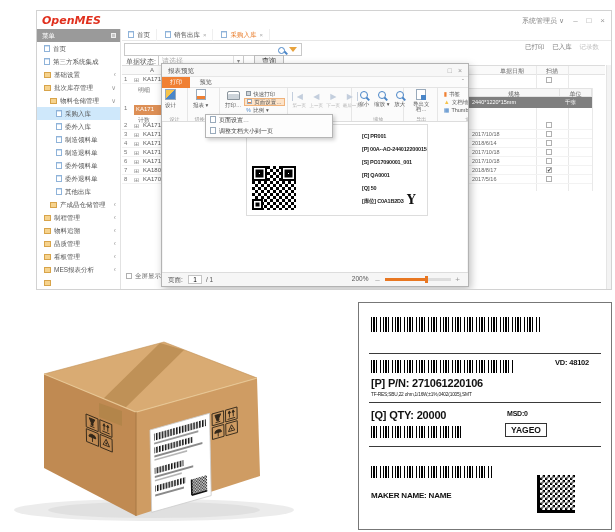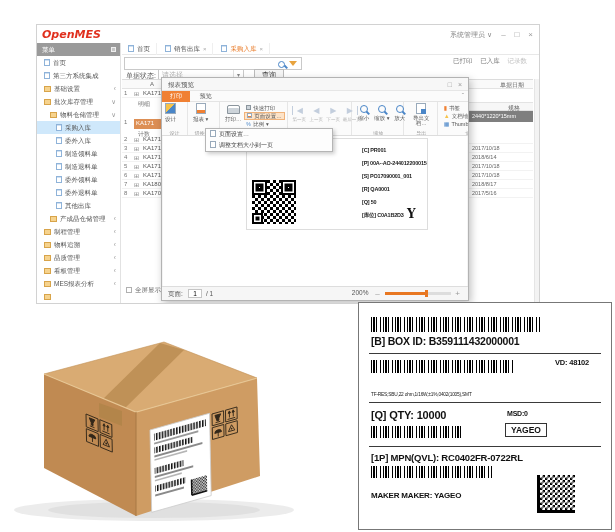--- a/index.html
+++ b/index.html
@@ -1,20 +1,20 @@
 <!DOCTYPE html>
 <html><head>
 <meta charset="utf-8">
 <style>
   *{margin:0;padding:0;box-sizing:border-box}
   html,body{width:615px;height:532px;background:#fff}
   body{font-family:"Liberation Sans","DejaVu Sans",sans-serif;position:relative;overflow:hidden;color:#444}
   .r{position:absolute}
   
-  .app{left:36px;top:24px;width:504px;height:280px;background:#fff;border:1px solid #d2d2d2;font-size:7px;overflow:hidden}
+  .app{left:36px;top:10px;width:576px;height:280px;background:#fff;border:1px solid #d2d2d2;font-size:7px;overflow:hidden}
   .logo{left:5px;top:3px;font-family:"DejaVu Sans",sans-serif;font-style:italic;font-weight:bold;font-size:11px;color:#e0301e}
   .userbar{right:6px;top:5px;color:#888;font-size:7px}
   .userbar .wbtn{display:inline-block;margin-left:7px;color:#9a9a9a;font-size:8px;cursor:default}
   .sidebar{left:0;top:18px;width:84px;bottom:0;border-right:1px solid #e2e2e2;background:#fff;overflow:hidden}
   .side-head{height:13px;line-height:13px;background:#9a9a9a;color:#fff;padding:0 5px;position:relative;font-size:6.5px}
   .pin{position:absolute;right:4px;top:4px;width:5px;height:5px;background:#c6c6c6;border:1px solid #eee}
   .sitem{height:13px;line-height:13px;padding-left:7px;position:relative;color:#555;white-space:nowrap;font-size:6.5px}
   .sitem.l1{padding-left:13px}.sitem.l2{padding-left:19px}
   .sitem.active{background:#cfe8fb}
   .sitem .ar{position:absolute;right:4px;top:0;color:#999}
@@ -465,30 +465,29 @@
       <rect x="4" y="58" width="32" height="6" fill="url(#bcp)"></rect>
       <rect x="4" y="67" width="30" height="2" fill="#8a8a8a"></rect>
       <rect x="42" y="62" width="16" height="16" fill="url(#dmp)"></rect>
       <line x1="42" y1="78" x2="58" y2="78" stroke="#111" stroke-width="1.6"></line>
       <line x1="42" y1="62" x2="42" y2="78" stroke="#111" stroke-width="1.6"></line>
     </g>
   </svg>
 
   <div class="shiplabel r">
     <div class="bc" style="left:12px;top:14px;width:170px;height:15px"></div>
-    <div class="t" style="left:12px;top:32px;font-size:10.5px">[B] BOX ID: B359111432000001</div>
     <div class="hrline" style="top:50px"></div>
     <div class="bc" style="left:12px;top:57px;width:142px;height:13px"></div>
     <div class="t" style="left:196px;top:55px;font-size:7.5px">VD: 48102</div>
+    <div class="t" style="left:12px;top:74px;font-size:11px">[P] P/N: 271061220106</div>
     <div class="t" style="left:12px;top:89px;font-size:4.8px;font-weight:normal;color:#222">TF-RES;SBU,22 ohm,1/16W,±1%,0402(1005),SMT</div>
     <div class="hrline" style="top:99px"></div>
-    <div class="t" style="left:12px;top:106px;font-size:11px">[Q] QTY: 10000</div>
+    <div class="t" style="left:12px;top:106px;font-size:11px">[Q] QTY: 20000</div>
     <div class="t" style="left:148px;top:107px;font-size:7px">MSD:0</div>
     <div class="bc" style="left:12px;top:123px;width:92px;height:12px"></div>
     <div class="rohsbox" style="left:146px;top:120px">YAGEO</div>
     <div class="hrline" style="top:143px"></div>
-    <div class="t" style="left:12px;top:149px;font-size:9.5px">[1P] MPN(QVL): RC0402FR-0722RL</div>
     <div class="bc" style="left:12px;top:163px;width:122px;height:12px"></div>
-    <div class="t" style="left:12px;top:188px;font-size:8px">MAKER MAKER:  YAGEO</div>
+    <div class="t" style="left:12px;top:188px;font-size:8px">MAKER NAME:  NAME</div>
     <div class="dm" style="left:178px;top:172px;width:38px;height:38px"></div>
   </div>
 
 </div>
 
 </body></html>

